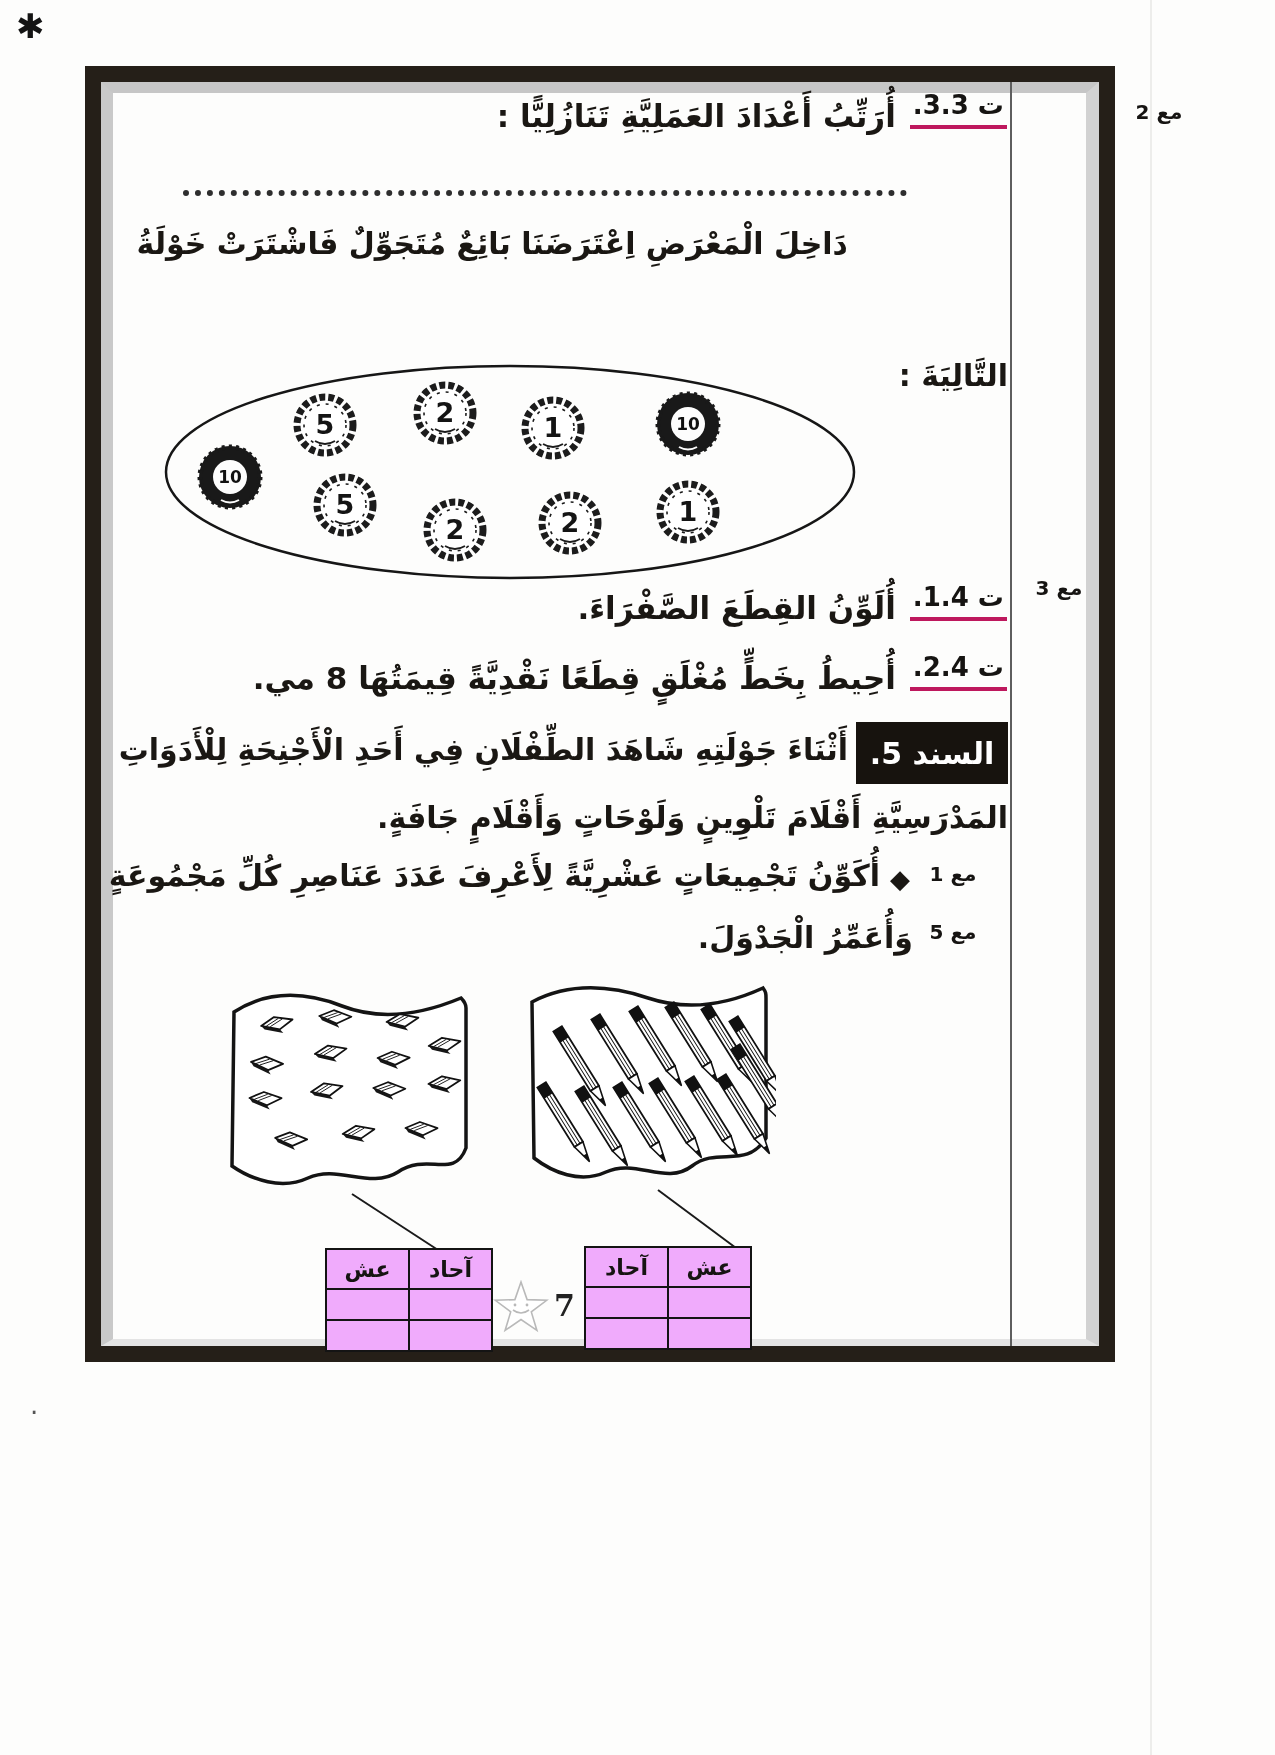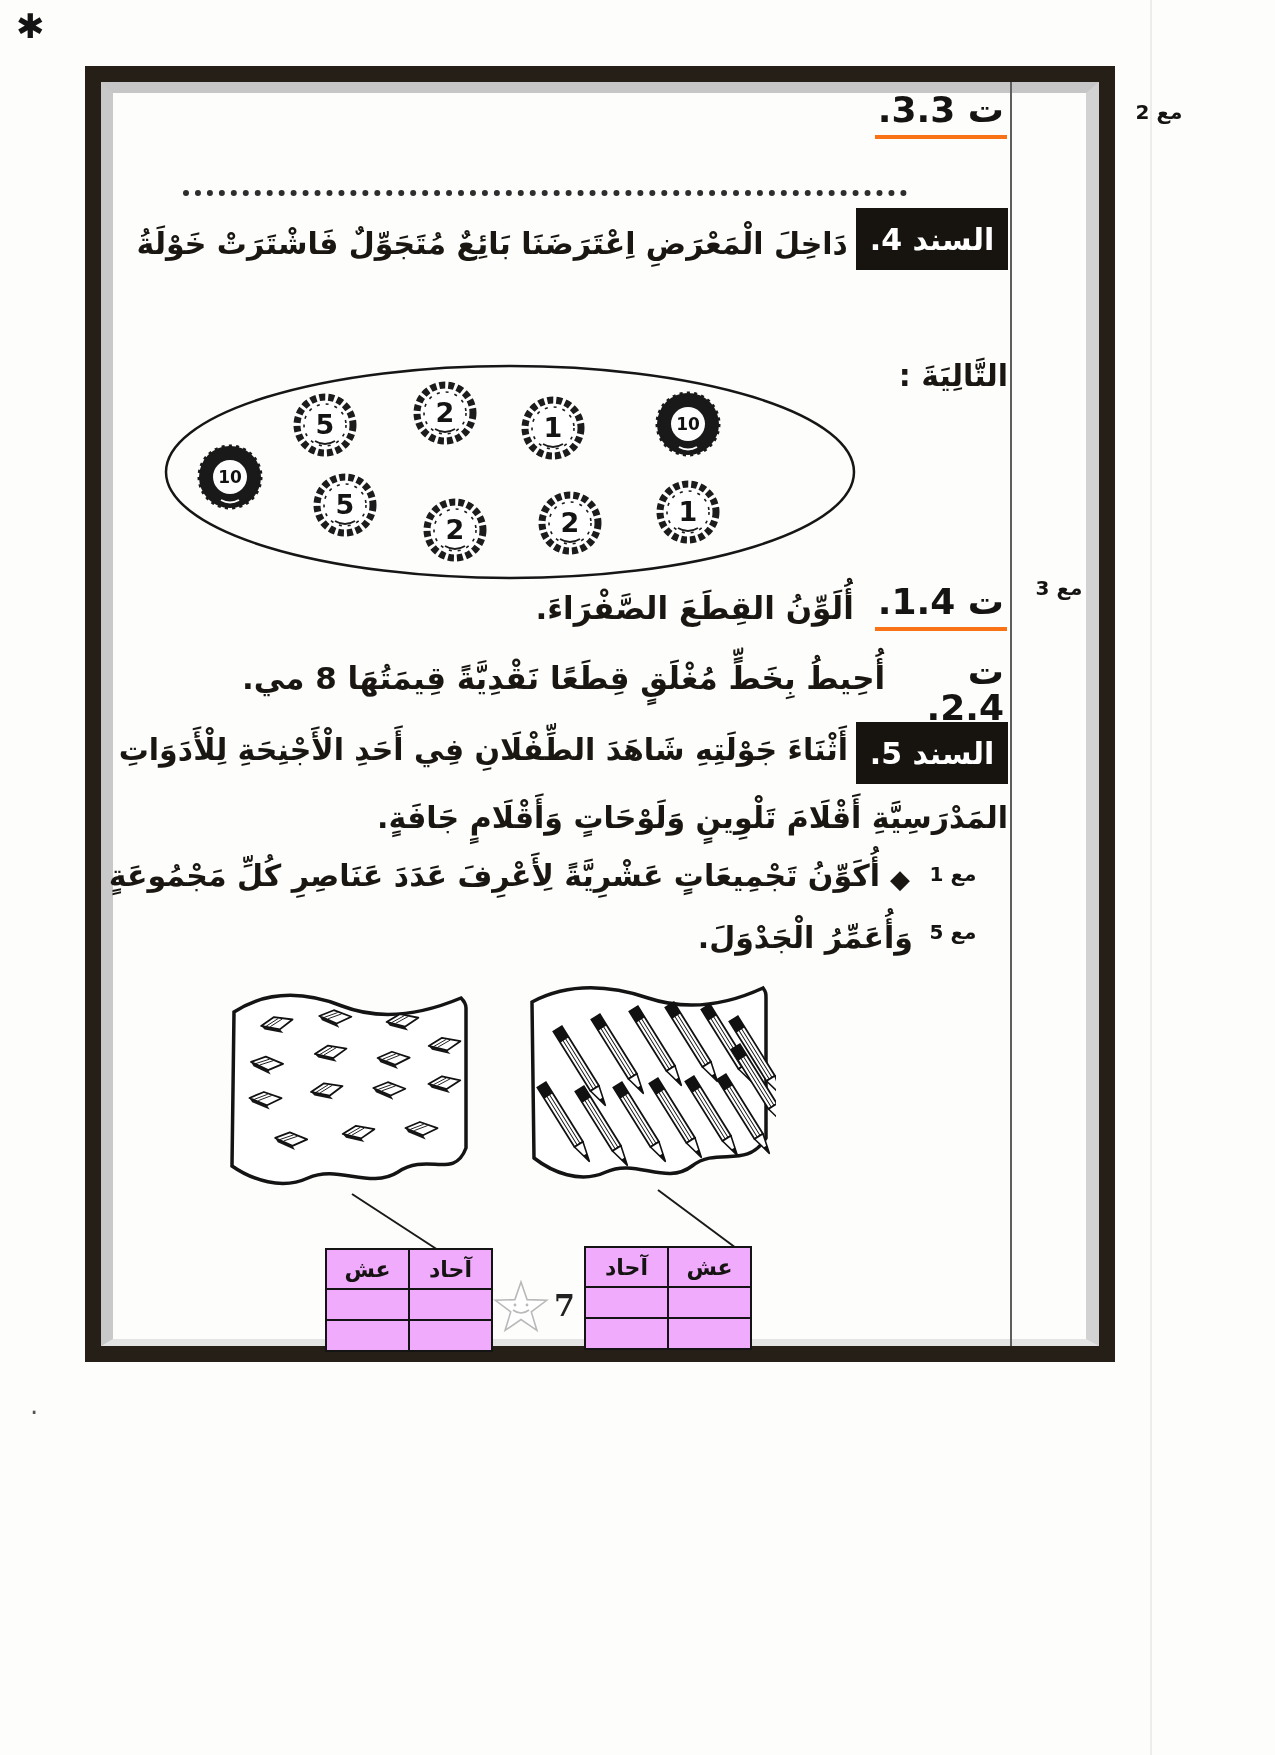--- a/index.html
+++ b/index.html
@@ -2,21 +2,21 @@
 <html><head>
 <meta charset="utf-8">
 <style>
   html,body{margin:0;padding:0;background:#ffffff;}
   #page{position:relative;width:1275px;height:1755px;background:#fdfdfc;overflow:hidden;
         font-family:"DejaVu Sans",sans-serif;color:#161412;}
   .abs{position:absolute;}
   .ar{direction:rtl;font-weight:700;color:#1a1713;white-space:nowrap;}
   .line{font-size:30px;text-align:right;}
   .exrow{display:flex;gap:14px;align-items:flex-start;direction:rtl;}
-  .exlabel{font-size:36px;font-weight:700;border-bottom:4px solid #f97316;padding:0 3px 7px 3px;line-height:1.0;margin-left:7px;}
+  .exlabel{font-size:26px;font-weight:700;border-bottom:4px solid #be185d;padding:0 3px 7px 3px;line-height:1.0;}
   .extext{font-size:31px;font-weight:700;padding-top:6px;}
   .blackbox{background:#17130e;color:#fff;display:flex;align-items:center;justify-content:center;
             font-size:30px;font-weight:700;direction:rtl;}
   .dotted{border-bottom:6px dotted #2e2e2e;height:14px;}
   .frame{border:16px solid #251f18;box-sizing:border-box;}
   .frame-inner{width:100%;height:100%;box-sizing:border-box;
                border-top:11px solid #c6c6c6;border-left:12px solid #c9c9c9;
                border-right:13px solid #d2d2d2;border-bottom:7px solid #e4e4e4;}
   .rule{background:#5e5e5e;width:2px;}
   .mv{font-size:20px;font-weight:700;direction:rtl;text-align:center;width:62px;}
@@ -42,27 +42,25 @@
   </div>
 
   <div class="abs rule" style="left:1010px;top:82px;height:1264px;"></div>
   <div class="abs mv" style="left:1084px;top:100px;margin-left:44px;">مع 2</div>
   <div class="abs mv" style="left:1028px;top:576px;">مع 3</div>
   <div class="abs mv" style="left:922px;top:862px;">مع 1</div>
   <div class="abs mv" style="left:922px;top:920px;">مع 5</div>
 
   <div class="abs exrow" style="left:395px;top:92px;width:612px;justify-content:flex-start;">
     <span class="exlabel">ت 3.3.</span>
+    <span class="extext ar">أُرَتِّبُ أَعْدَادَ العَمَلِيَّةِ تَنَازُلِيًّا :</span>
   </div>
 
   <div class="abs dotted" style="left:183px;top:176px;width:724px;"></div>
 
-  <div class="abs blackbox" style="left:856px;top:208px;width:152px;height:62px;">
-    <span>السند 4.</span>
-  </div>
   <div class="abs ar line" style="left:115px;top:226px;width:733px;">دَاخِلَ الْمَعْرَضِ اِعْتَرَضَنَا بَائِعٌ مُتَجَوِّلٌ فَاشْتَرَتْ خَوْلَةُ</div>
   <div class="abs ar line" style="left:800px;top:358px;width:208px;text-align:right;">التَّالِيَةَ :</div>
 
   <svg class="abs" style="left:160px;top:362px;" width="700" height="224" viewBox="0 0 700 224">
     <ellipse cx="350" cy="110" rx="344" ry="106" fill="none" stroke="#161616" stroke-width="2.5"></ellipse>
     <g id="coins-layer">
         <g transform="translate(165,63)">
           <circle r="28" fill="#ffffff" stroke="#1c1c1c" stroke-width="7" stroke-dasharray="6 3"></circle>
           <circle r="21" fill="none" stroke="#1c1c1c" stroke-width="1.6" stroke-dasharray="3 6"></circle>
           <text x="0" y="9" text-anchor="middle" font-size="27" font-weight="bold" fill="#141414">5</text>

